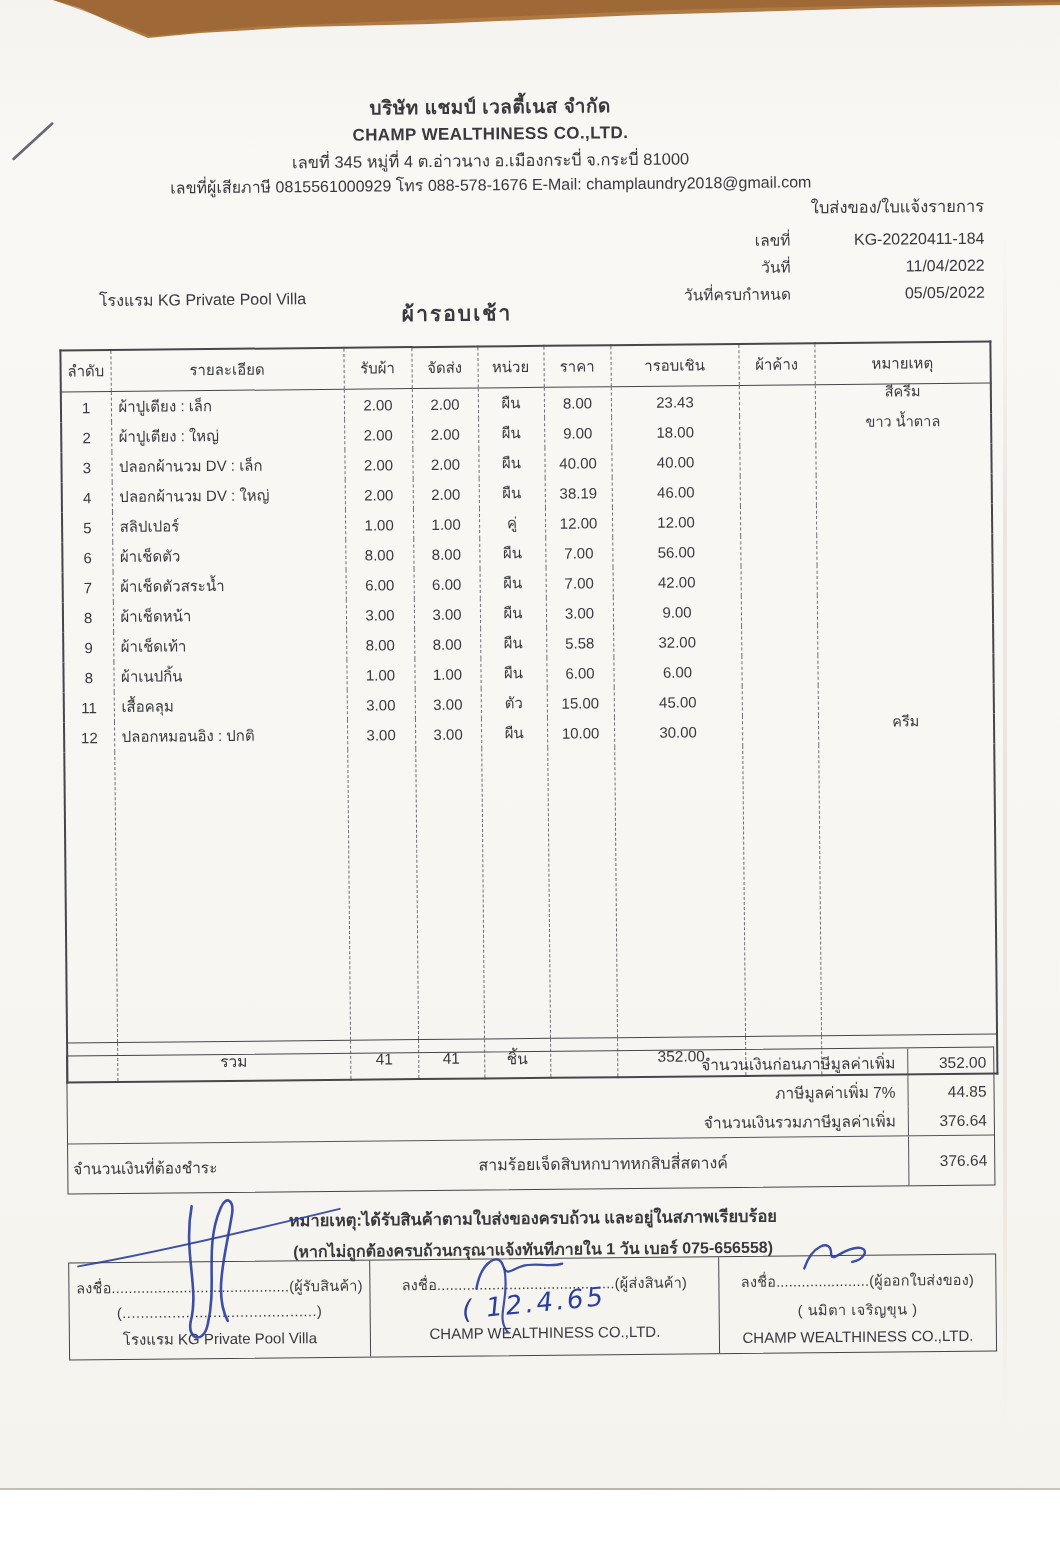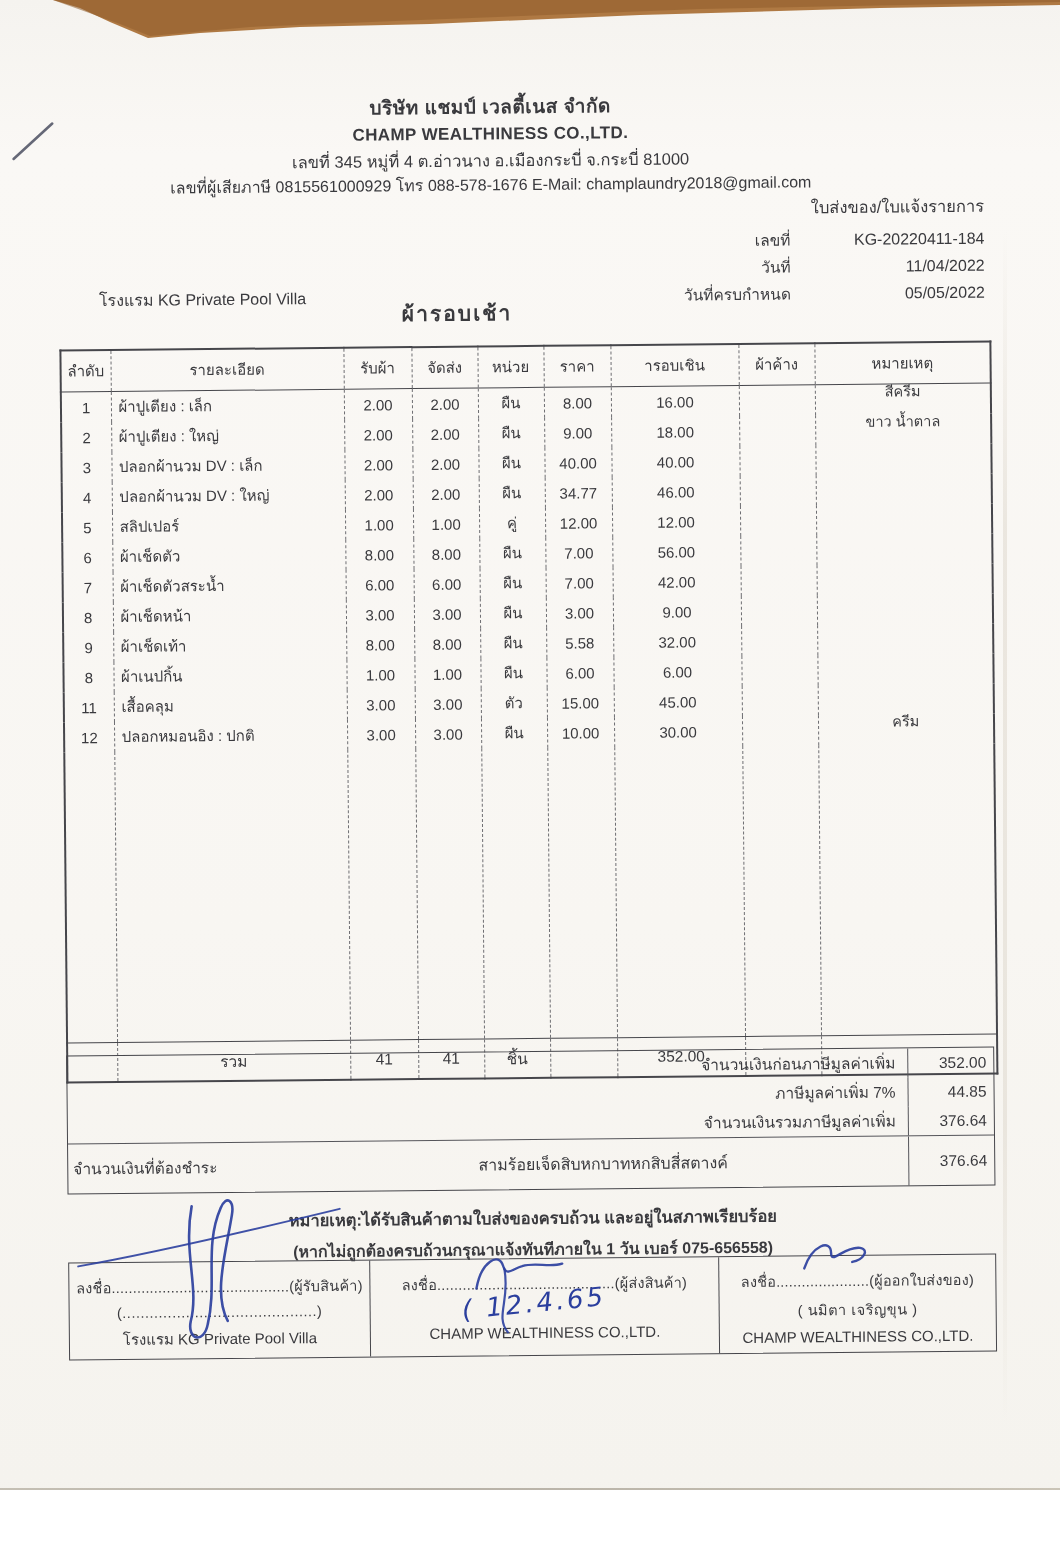--- a/index.html
+++ b/index.html
@@ -164,21 +164,21 @@
         </thead>
         <tbody>
 
             <tr>
               <td>1</td>
               <td class="desc">ผ้าปูเตียง : เล็ก</td>
               <td>2.00</td>
               <td>2.00</td>
               <td>ผืน</td>
               <td>8.00</td>
-              <td>16.00</td>
+              <td>23.43</td>
               <td></td>
               <td class="note">สีครีม</td>
             </tr>
 
             <tr>
               <td>2</td>
               <td class="desc">ผ้าปูเตียง : ใหญ่</td>
               <td>2.00</td>
               <td>2.00</td>
               <td>ผืน</td>
@@ -199,21 +199,21 @@
               <td></td>
               <td class="note"></td>
             </tr>
 
             <tr>
               <td>4</td>
               <td class="desc">ปลอกผ้านวม DV : ใหญ่</td>
               <td>2.00</td>
               <td>2.00</td>
               <td>ผืน</td>
-              <td>34.77</td>
+              <td>38.19</td>
               <td>46.00</td>
               <td></td>
               <td class="note"></td>
             </tr>
 
             <tr>
               <td>5</td>
               <td class="desc">สลิปเปอร์</td>
               <td>1.00</td>
               <td>1.00</td>

